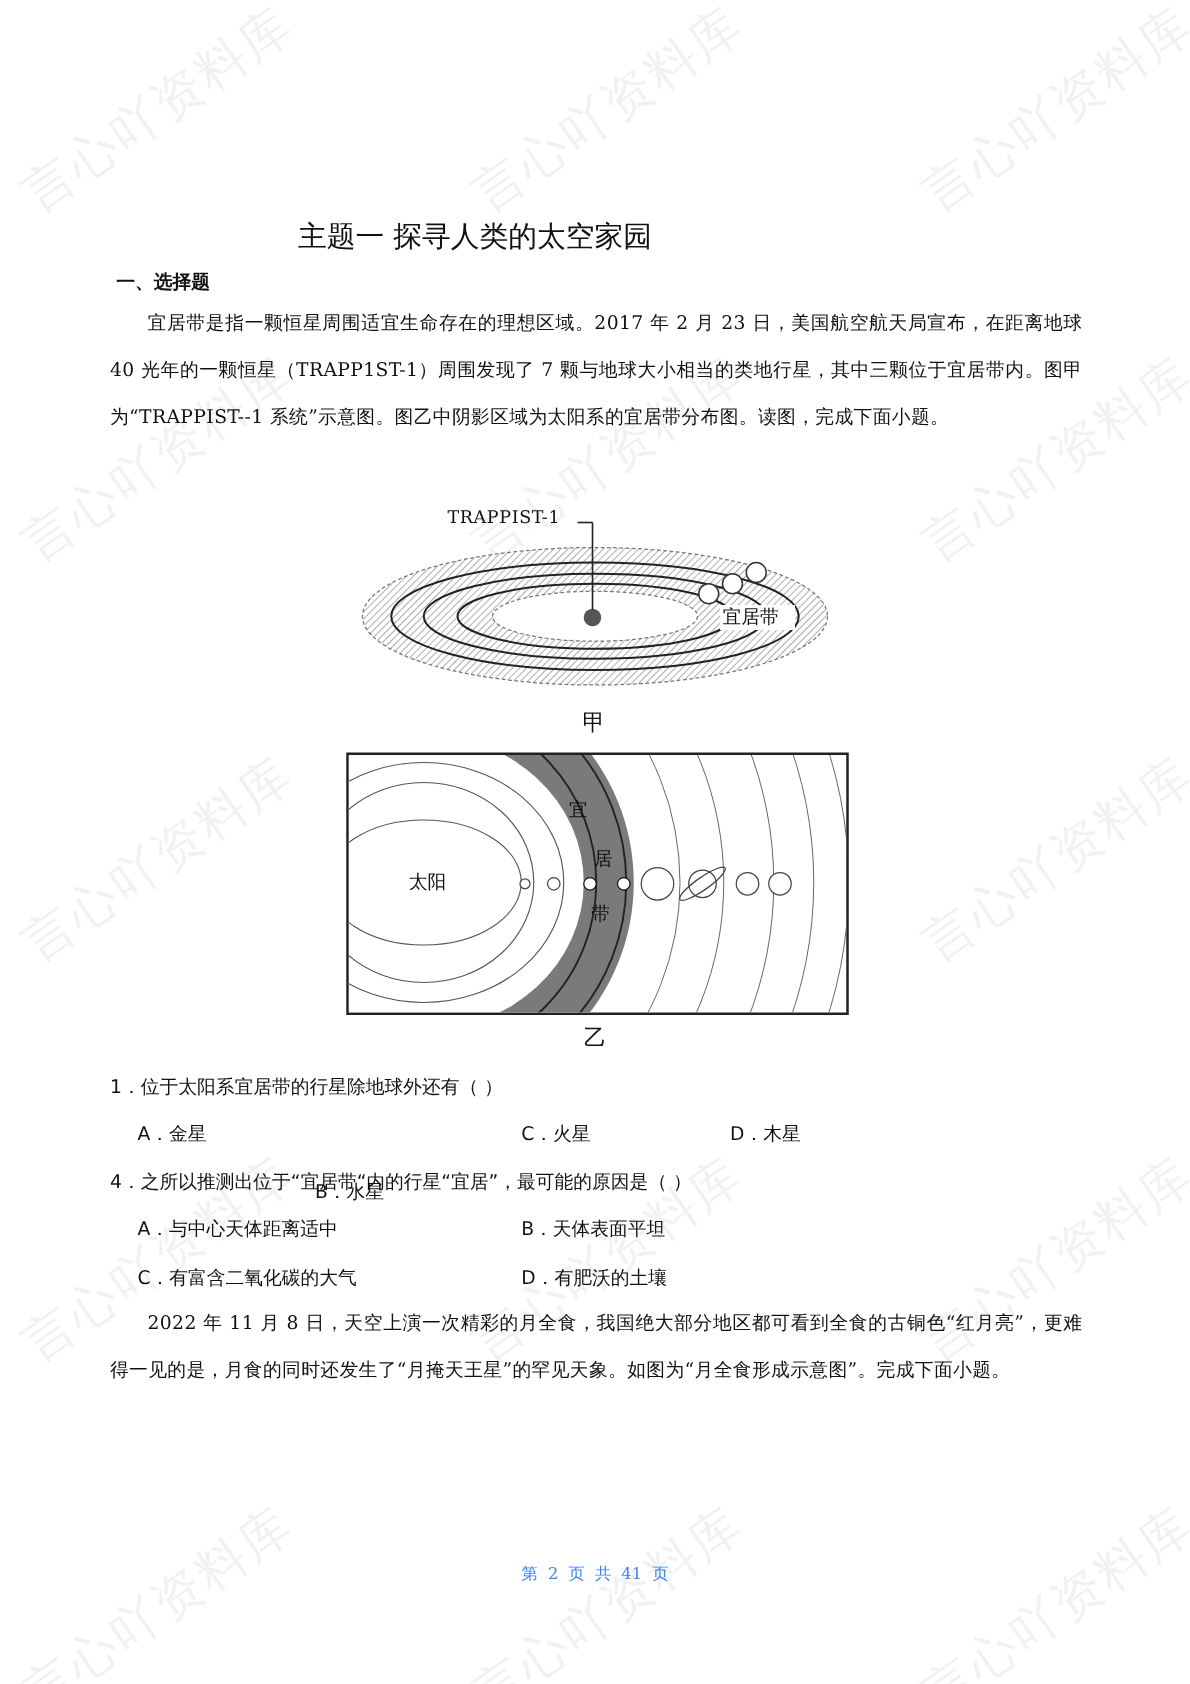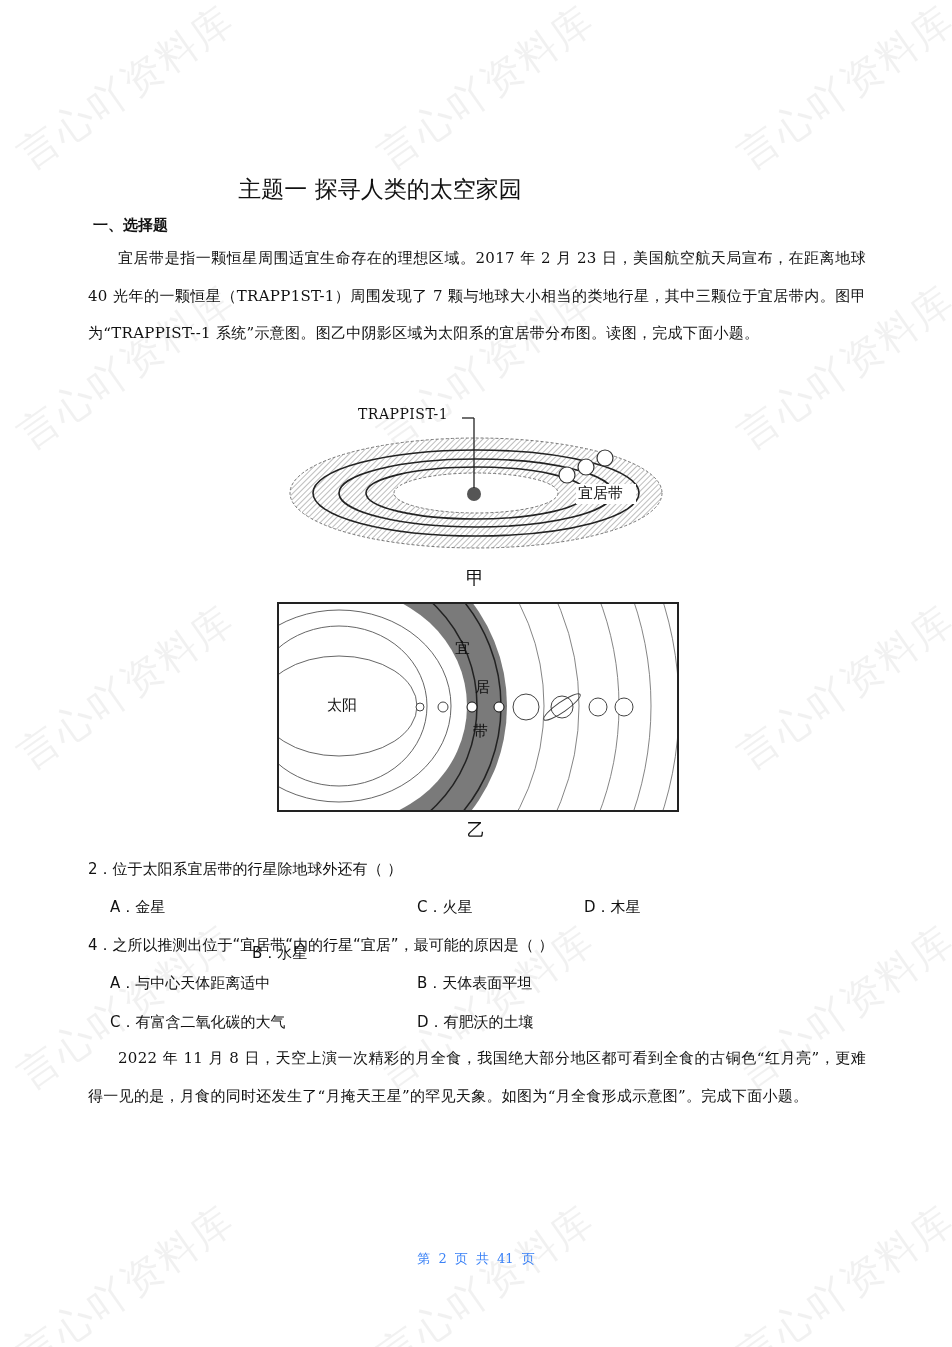--- a/index.html
+++ b/index.html
@@ -98,21 +98,21 @@
       <circle cx="319" cy="103" r="9" fill="#fff" stroke="#444"></circle>
       <circle cx="345" cy="103" r="9" fill="#fff" stroke="#444"></circle>
     </svg>
     <div style="position:absolute;left:48px;top:92px;font-size:15px;font-family:'DejaVu Sans',sans-serif;">太阳</div>
     <div style="position:absolute;left:176px;top:35px;font-size:15px;color:#111;font-family:'DejaVu Sans',sans-serif;">宜</div>
     <div style="position:absolute;left:196px;top:74px;font-size:15px;color:#111;font-family:'DejaVu Sans',sans-serif;">居</div>
     <div style="position:absolute;left:194px;top:118px;font-size:15px;color:#111;font-family:'DejaVu Sans',sans-serif;">带</div>
   </div>
   <div class="caption" style="left:467px;top:818px;">乙</div>
 
-  <div class="q" style="top:860px;">2．位于太阳系宜居带的行星除地球外还有（    ）</div>
+  <div class="q" style="top:860px;">1．位于太阳系宜居带的行星除地球外还有（    ）</div>
   <div class="opt" style="left:110px;top:898px;">A．金星</div>
   <div class="opt" style="left:252px;top:944px;">B．水星</div>
   <div class="opt" style="left:417px;top:898px;">C．火星</div>
   <div class="opt" style="left:584px;top:898px;">D．木星</div>
 
   <div class="q" style="top:936px;">4．之所以推测出位于“宜居带“内的行星“宜居”，最可能的原因是（    ）</div>
   <div class="opt" style="left:110px;top:974px;">A．与中心天体距离适中</div>
   <div class="opt" style="left:417px;top:974px;">B．天体表面平坦</div>
   <div class="opt" style="left:110px;top:1013px;">C．有富含二氧化碳的大气</div>
   <div class="opt" style="left:417px;top:1013px;">D．有肥沃的土壤</div>

